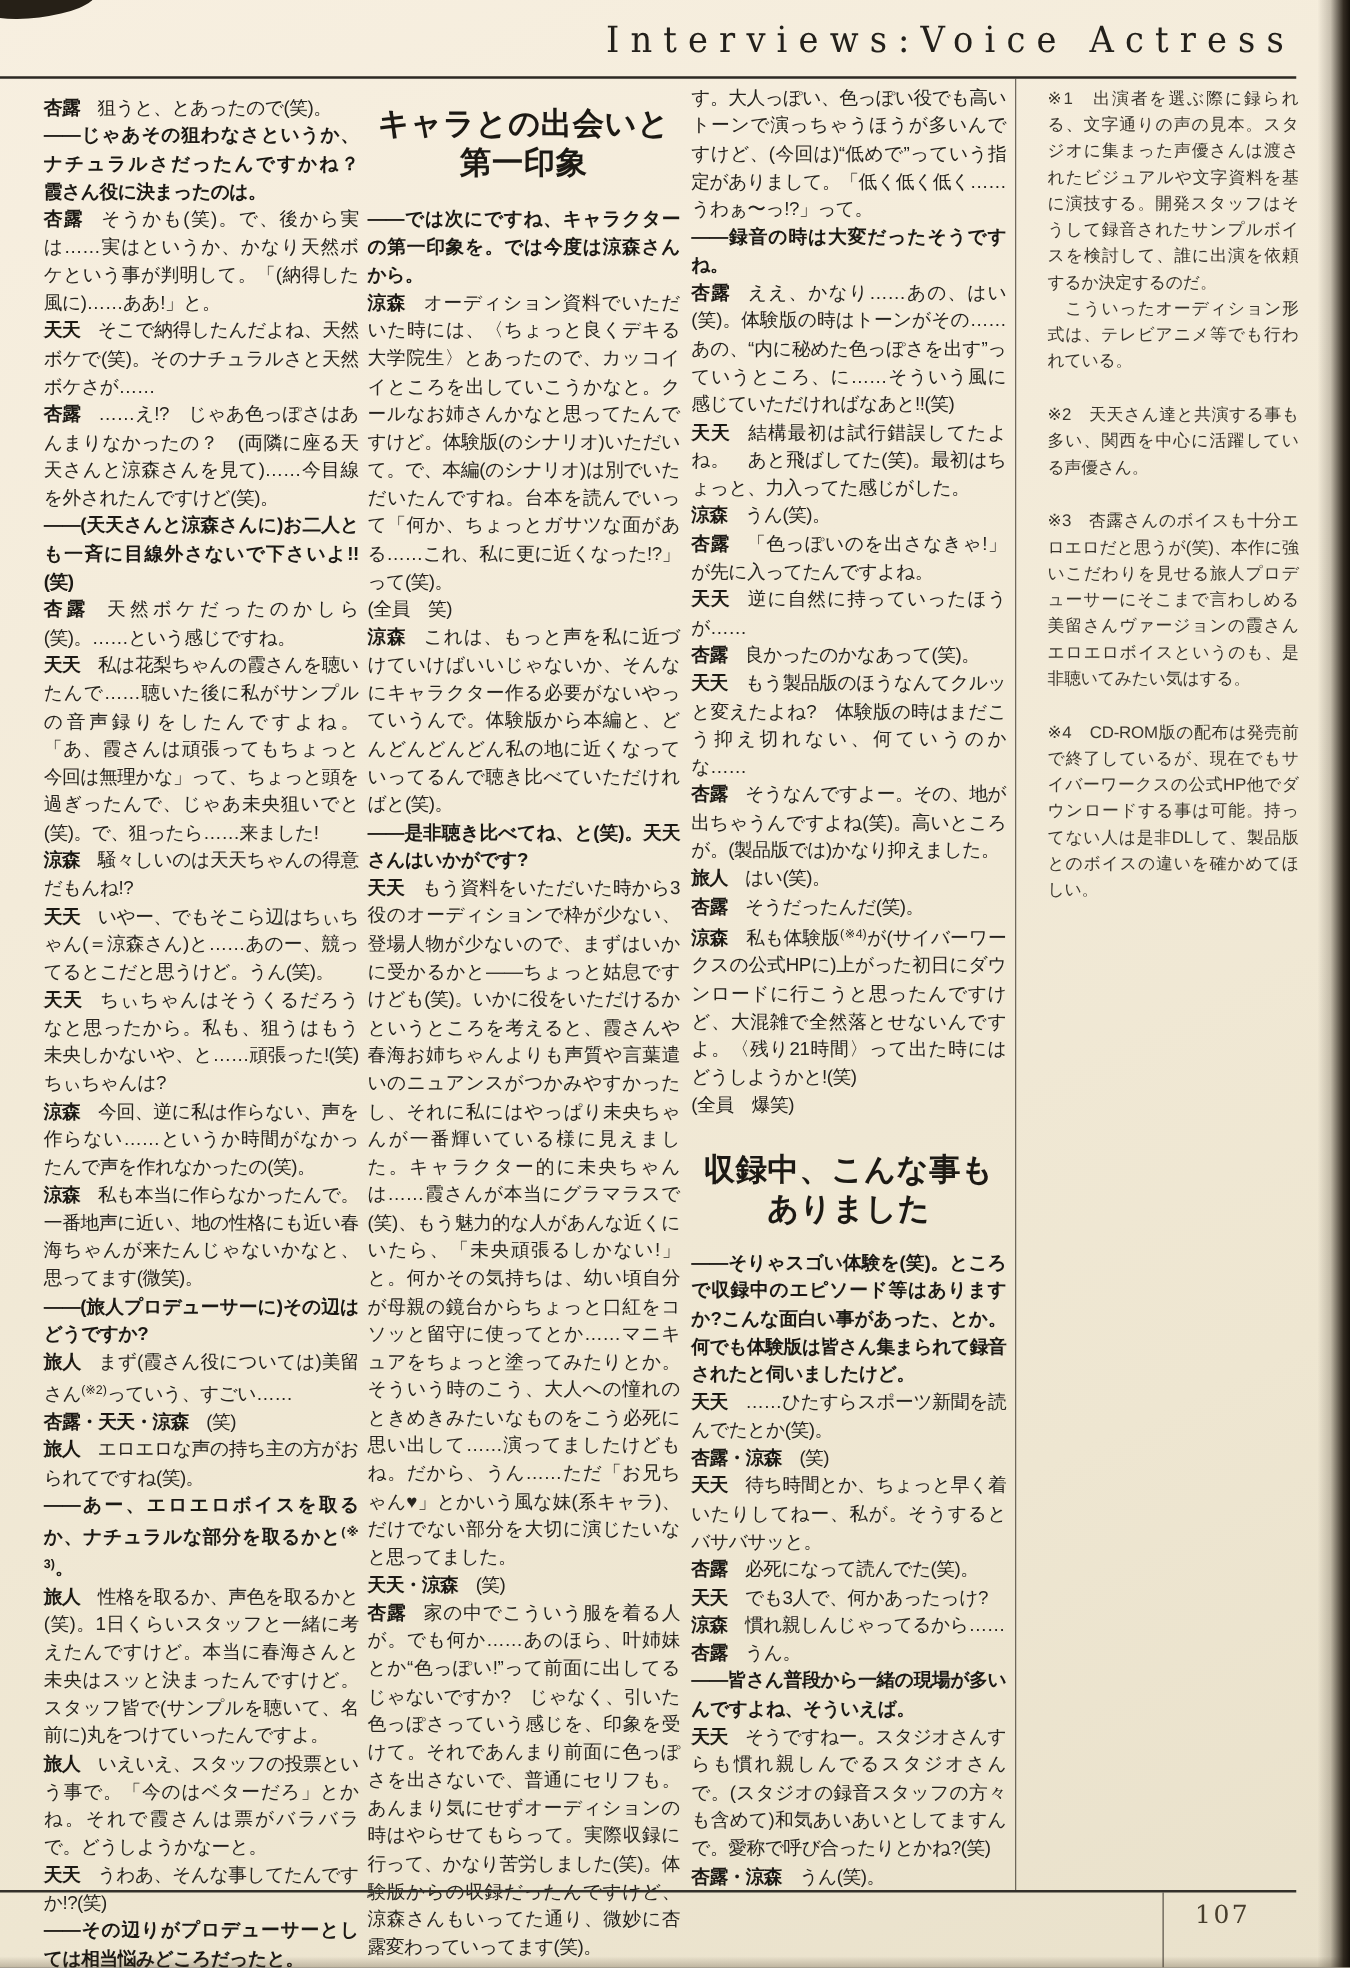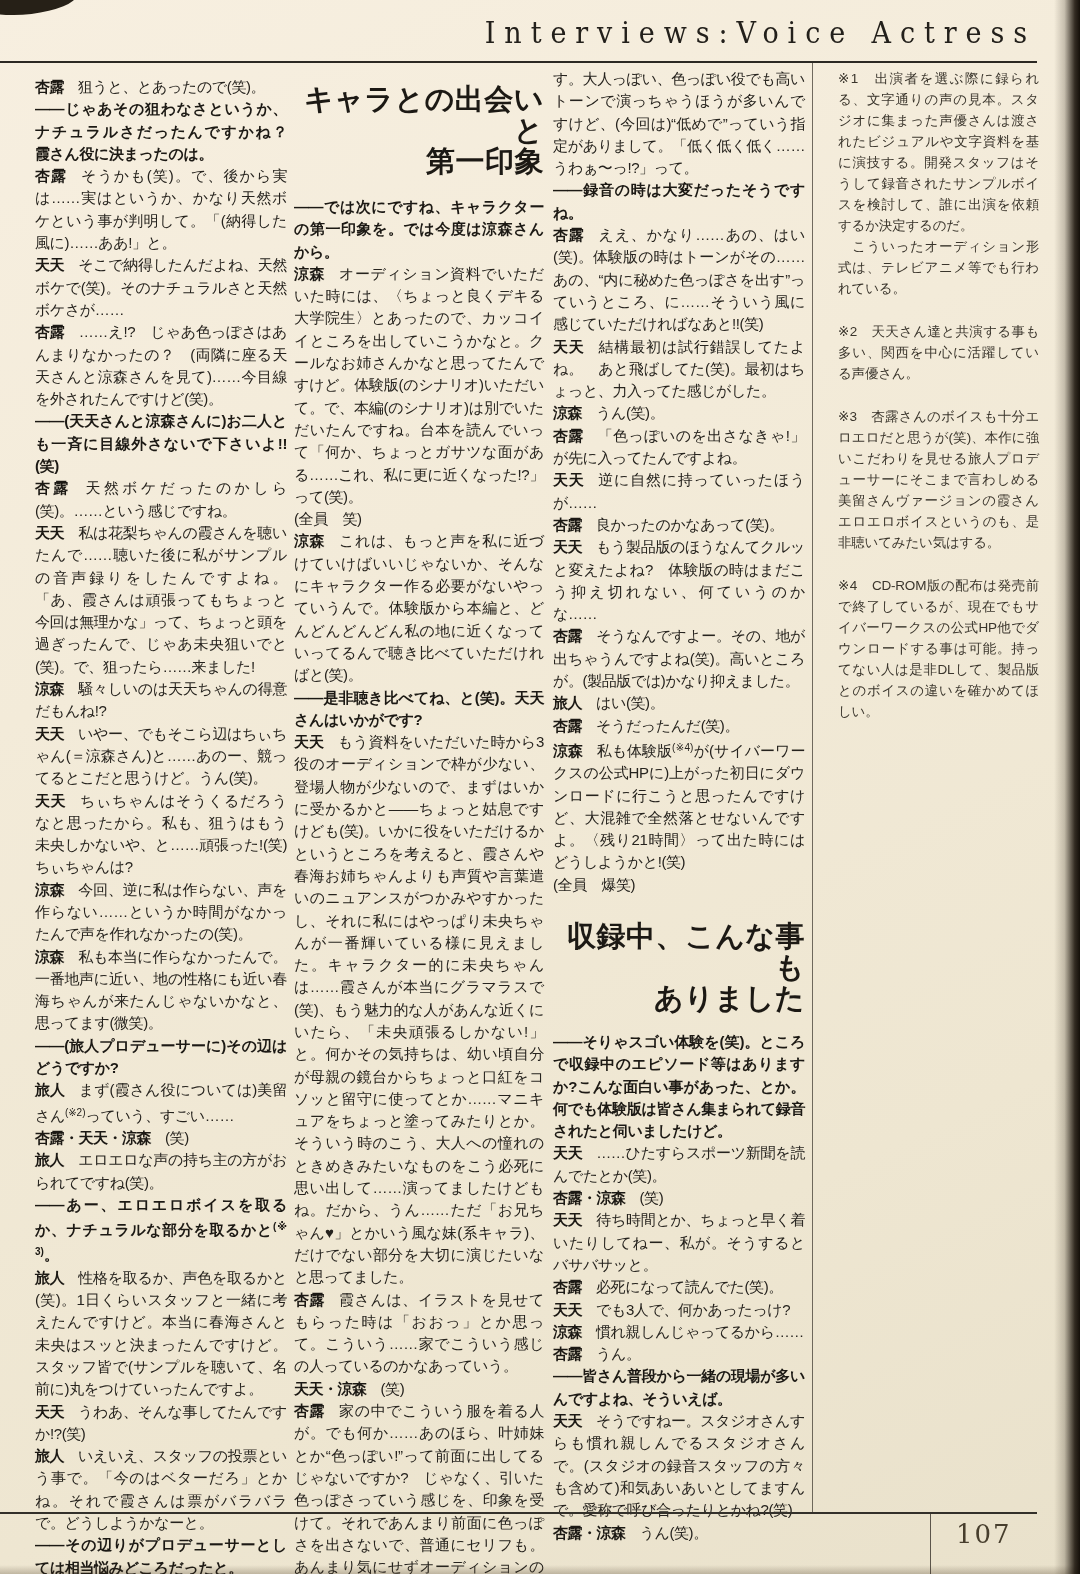--- a/index.html
+++ b/index.html
@@ -22,28 +22,28 @@
   .tick-bottom { position:absolute; left:930px; top:1514px; width:1px; height:60px; background:rgba(55,50,42,.8); }
   .col { position:absolute; text-align:justify; word-break:break-all; }
   .col p { margin:0; font-size:15px; line-height:22.3px; letter-spacing:-0.4px; }
   .c1 { left:35px;  top:76px; width:252px; }
   .c2 { left:294px; top:84px; width:250px; }
   .c3 { left:553px; top:68px; width:252px; }
   .cf { left:838px; top:68px; width:201px; }
   .q  { font-weight:700; color:#1c1914; }
   .spk { font-weight:700; margin-right:14px; color:#1c1914; letter-spacing:-0.5px; }
   sup.ref { font-size:10px; vertical-align:5px; letter-spacing:0; }
-  .heading { font-size:29px; line-height:31px; font-weight:700; text-align:right;
+  .heading { font-size:25px; line-height:31px; font-weight:700; text-align:center;
     letter-spacing:0.5px; color:#1c1914; }
   .c2 .heading { margin:0 0 19px; }
   .c3 .heading { margin:25px 0 17px; }
   .fn-group { margin-bottom:22px; }
   .cf p { font-size:13.5px; line-height:21px; letter-spacing:-0.2px; color:#3a352c; }
   .page-number { position:absolute; left:956px; top:1519px;
-    font-family:"DejaVu Serif","Liberation Serif",serif; font-size:26px;
+    font-family:"DejaVu Serif","Liberation Serif",serif; font-size:20px;
     color:#473e2d; letter-spacing:2px; }
   .edge-right { position:absolute; right:0; top:0; width:26px; height:100%;
     background:linear-gradient(to right,rgba(35,26,14,0) 0%,rgba(35,26,14,.22) 40%,rgba(24,17,9,.88) 80%,#140f09 100%); }
   .edge-bottom { position:absolute; left:0; bottom:0; width:100%; height:9px;
     background:linear-gradient(to bottom,rgba(60,45,25,0),rgba(60,45,25,.26)); }
 </style>
 </head>
 <body>
 
 <div class="page">
@@ -64,33 +64,32 @@
       <p class="d"><b class="spk">天天</b><span>いやー、でもそこら辺はちぃちゃん(＝涼森さん)と……あのー、競ってるとこだと思うけど。うん(笑)。</span></p>
       <p class="d"><b class="spk">天天</b><span>ちぃちゃんはそうくるだろうなと思ったから。私も、狙うはもう未央しかないや、と……頑張った!(笑)　ちぃちゃんは?</span></p>
       <p class="d"><b class="spk">涼森</b><span>今回、逆に私は作らない、声を作らない……というか時間がなかったんで声を作れなかったの(笑)。</span></p>
       <p class="d"><b class="spk">涼森</b><span>私も本当に作らなかったんで。一番地声に近い、地の性格にも近い春海ちゃんが来たんじゃないかなと、思ってます(微笑)。</span></p>
       <p class="q">——(旅人プロデューサーに)その辺はどうですか?</p>
       <p class="d"><b class="spk">旅人</b><span>まず(霞さん役については)美留さん<sup class="ref">(※2)</sup>っていう、すごい……</span></p>
       <p class="d"><b class="spk">杏露・天天・涼森</b><span>(笑)</span></p>
       <p class="d"><b class="spk">旅人</b><span>エロエロな声の持ち主の方がおられてですね(笑)。</span></p>
       <p class="q">——あー、エロエロボイスを取るか、ナチュラルな部分を取るかと<sup class="ref">(※3)</sup>。</p>
       <p class="d"><b class="spk">旅人</b><span>性格を取るか、声色を取るかと(笑)。1日くらいスタッフと一緒に考えたんですけど。本当に春海さんと未央はスッと決まったんですけど。スタッフ皆で(サンプルを聴いて、名前に)丸をつけていったんですよ。</span></p>
+      <p class="d"><b class="spk">旅人</b><span>いえいえ、スタッフの投票という事で。「今のはベターだろ」とかね。それで霞さんは票がバラバラで。どうしようかなーと。</span></p>
       <p class="d"><b class="spk">天天</b><span>うわあ、そんな事してたんですか!?(笑)</span></p>
-      <p class="d"><b class="spk">旅人</b><span>いえいえ、スタッフの投票という事で。「今のはベターだろ」とかね。それで霞さんは票がバラバラで。どうしようかなーと。</span></p>
       <p class="q">——その辺りがプロデューサーとしては相当悩みどころだったと。</p>
     </div>
   <div class="col c2">
       <h3 class="heading">キャラとの出会いと<br>第一印象</h3>
       <p class="q">——では次にですね、キャラクターの第一印象を。では今度は涼森さんから。</p>
       <p class="d"><b class="spk">涼森</b><span>オーディション資料でいただいた時には、〈ちょっと良くデキる大学院生〉とあったので、カッコイイところを出していこうかなと。クールなお姉さんかなと思ってたんですけど。体験版(のシナリオ)いただいて。で、本編(のシナリオ)は別でいただいたんですね。台本を読んでいって「何か、ちょっとガサツな面がある……これ、私に更に近くなった!?」って(笑)。</span></p>
       <p class="p">(全員　笑)</p>
       <p class="d"><b class="spk">涼森</b><span>これは、もっと声を私に近づけていけばいいじゃないか、そんなにキャラクター作る必要がないやっていうんで。体験版から本編と、どんどんどんどん私の地に近くなっていってるんで聴き比べていただければと(笑)。</span></p>
       <p class="q">——是非聴き比べてね、と(笑)。天天さんはいかがです?</p>
       <p class="d"><b class="spk">天天</b><span>もう資料をいただいた時から3役のオーディションで枠が少ない、登場人物が少ないので、まずはいかに受かるかと——ちょっと姑息ですけども(笑)。いかに役をいただけるかというところを考えると、霞さんや春海お姉ちゃんよりも声質や言葉遣いのニュアンスがつかみやすかったし、それに私にはやっぱり未央ちゃんが一番輝いている様に見えました。キャラクター的に未央ちゃんは……霞さんが本当にグラマラスで(笑)、もう魅力的な人があんな近くにいたら、「未央頑張るしかない!」と。何かその気持ちは、幼い頃自分が母親の鏡台からちょっと口紅をコソッと留守に使ってとか……マニキュアをちょっと塗ってみたりとか。そういう時のこう、大人への憧れのときめきみたいなものをこう必死に思い出して……演ってましたけどもね。だから、うん……ただ「お兄ちゃん♥」とかいう風な妹(系キャラ)、だけでない部分を大切に演じたいなと思ってました。</span></p>
-      <p class="d"><b class="spk">杏露</b><span>霞さんは、イラストを見せてもらった時は「おおっ」とか思って。こういう……家でこういう感じの人っているのかなあっていう。</span></p>
       <p class="d"><b class="spk">天天・涼森</b><span>(笑)</span></p>
       <p class="d"><b class="spk">杏露</b><span>家の中でこういう服を着る人が。でも何か……あのほら、叶姉妹とか“色っぽい!”って前面に出してるじゃないですか?　じゃなく、引いた色っぽさっていう感じを、印象を受けて。それであんまり前面に色っぽさを出さないで、普通にセリフも。あんまり気にせずオーディションの時はやらせてもらって。実際収録に行って、かなり苦労しました(笑)。体験版からの収録だったんですけど、涼森さんもいってた通り、微妙に杏露変わっていってます(笑)。</span></p>
     </div>
   <div class="col c3">
       <p class="p">す。大人っぽい、色っぽい役でも高いトーンで演っちゃうほうが多いんですけど、(今回は)“低めで”っていう指定がありまして。「低く低く低く……うわぁ〜っ!?」って。</p>
       <p class="q">——録音の時は大変だったそうですね。</p>
       <p class="d"><b class="spk">杏露</b><span>ええ、かなり……あの、はい(笑)。体験版の時はトーンがその……あの、“内に秘めた色っぽさを出す”っていうところ、に……そういう風に感じていただければなあと!!(笑)</span></p>
       <p class="d"><b class="spk">天天</b><span>結構最初は試行錯誤してたよね。　あと飛ばしてた(笑)。最初はちょっと、力入ってた感じがした。</span></p>
       <p class="d"><b class="spk">涼森</b><span>うん(笑)。</span></p>
       <p class="d"><b class="spk">杏露</b><span>「色っぽいのを出さなきゃ!」が先に入ってたんですよね。</span></p>

